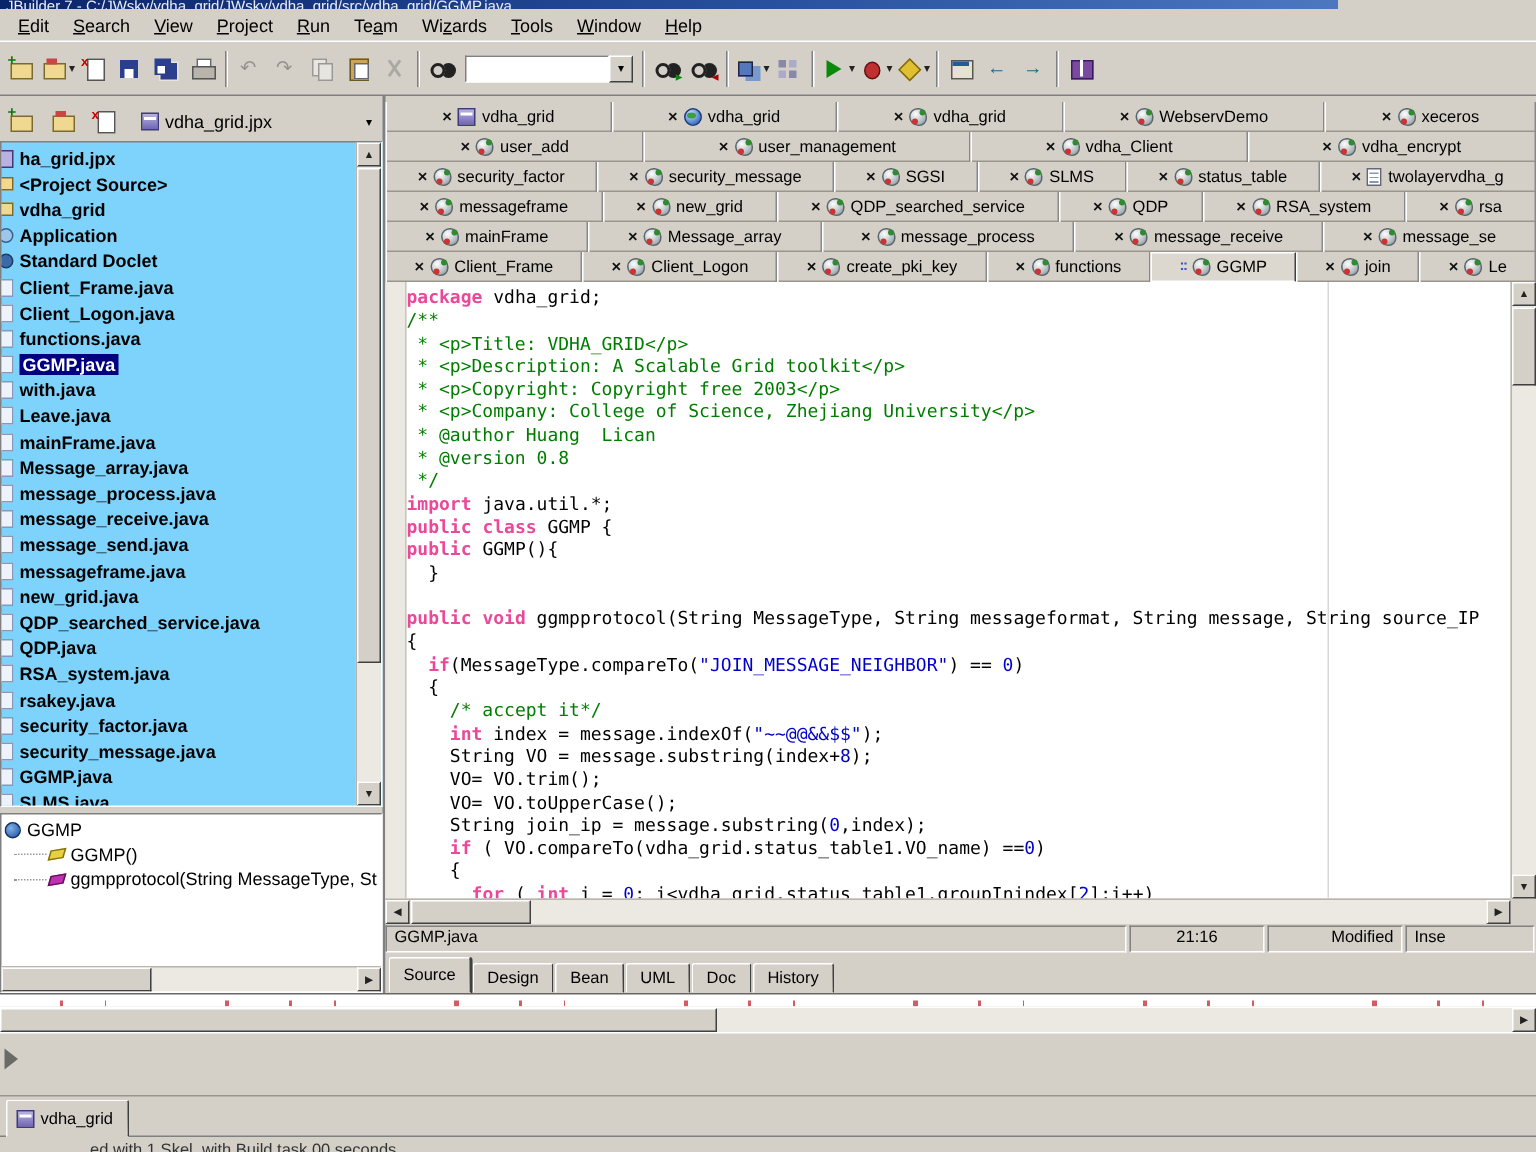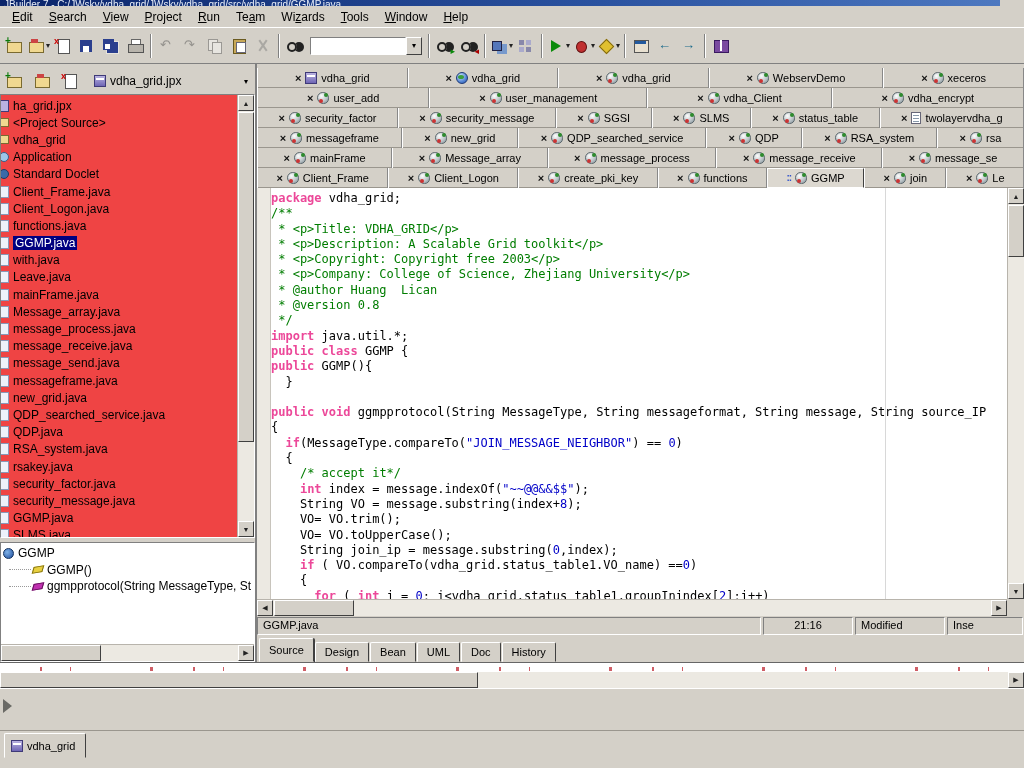--- a/index.html
+++ b/index.html
@@ -1,20 +1,20 @@
 <!DOCTYPE html>
 <html><head>
 <meta charset="utf-8">
 <style>
   * { margin:0; padding:0; box-sizing:border-box; }
   html,body { width:1024px; height:768px; overflow:hidden; }
   body { background:#d4d0c8; font-family:"Liberation Sans", sans-serif; color:#000; position:relative; }
 
   
-  #titlebar { position:absolute; top:0; left:0; width:1000px; height:6px; overflow:hidden;
+  #titlebar { position:absolute; top:0; left:0; width:892px; height:6px; overflow:hidden;
     background:linear-gradient(90deg,#0a246a,#2a52a0 60%,#4d78c0); color:#e8eef8; font-size:10px; }
   #titlebar span { display:block; margin:-1px 0 0 4px; white-space:nowrap; }
 
   #menubar { position:absolute; top:6px; left:0; width:1024px; height:21px; background:#d4d0c8;
     display:flex; align-items:center; padding-left:4px; font-size:12px; }
   .menu-item { padding:2px 8px; white-space:nowrap; }
 
   #toolbar { position:absolute; top:27px; left:0; width:1024px; height:37px; background:#d4d0c8;
     border-top:1px solid #fff; border-bottom:1px solid #808080; display:flex; align-items:center; padding-left:2px; }
   .tbtn { height:24px; min-width:24px; display:flex; align-items:center; justify-content:center; padding:0 1px; }
@@ -68,21 +68,21 @@
 
   
   #main { position:absolute; top:64px; left:0; width:1024px; height:598px; display:flex; }
   #left-pane { width:257px; flex:none; display:flex; flex-direction:column; padding-top:4px; border-right:2px solid #808080; background:#d4d0c8; }
   #right-pane { flex:1; display:flex; flex-direction:column; padding-top:4px; min-width:0; }
 
   
   #proj-toolbar { height:26px; display:flex; align-items:center; gap:4px; padding:0 2px; }
   #proj-selector { display:flex; align-items:center; gap:4px; flex:1; font-size:12px; padding-left:8px; }
   #proj-dd { width:14px; font-size:8px; text-align:center; }
-  #proj-tree { flex:1; background:#ef4444; border:1px solid; border-color:#808080 #fff #fff #808080; position:relative; overflow:hidden; }
+  #proj-tree { flex:1; background:#7dd3fc; border:1px solid; border-color:#808080 #fff #fff #808080; position:relative; overflow:hidden;font-weight:bold; }
   #tree-list { position:absolute; left:0; top:2px; right:17px; list-style:none; }
   #tree-list li { height:17.2px; display:flex; align-items:center; white-space:nowrap; font-size:12px; margin-left:-4px; padding-left:2px; }
   .tr-ic { width:10px; height:12px; flex:none; margin-right:4px; position:relative; }
   .tr-java { background:#eef2fa; border:1px solid #8898b8; }
   .tr-project { background:#b9b2e0; border:1px solid #3f3a78; }
   .tr-folder { background:#f0d890; border:1px solid #7a6a30; height:9px; }
   .tr-app { background:#9ec6e8; border:1px solid #35608a; border-radius:50%; height:10px; }
   .tr-doclet { background:#3a6aa8; border:1px solid #203a60; border-radius:50%; height:10px; }
   .tr-label.selected { background:#000080; color:#fff; padding:0 2px; }
 
@@ -133,22 +133,22 @@
   .tk-c { color:#007d00; }
   .tk-s { color:#0000c8; }
   .tk-n { color:#0000c8; }
   .tk-t { color:#000; }
 
   
   #statusbar { height:20px; flex:none; display:flex; gap:2px; padding:1px 1px 1px 0; background:#d4d0c8; }
   .status-seg { border:1px solid; border-color:#808080 #fff #fff #808080; font-size:11px; padding:1px 5px; white-space:nowrap; overflow:hidden; }
   #seg-file { flex:1; }
   #seg-pos { width:90px; text-align:center; }
-  #seg-mod { width:90px; text-align:left; }
-  #seg-ins { width:76px; }
+  #seg-mod { width:90px; text-align:right; }
+  #seg-ins { width:86px; }
   #viewtabs { height:26px; flex:none; display:flex; align-items:flex-end; padding-left:2px; background:#d4d0c8; }
   .vtab { height:20px; padding:3px 9px 0; font-size:11px; background:#d4d0c8; border:1px solid; border-color:#fff #404040 #d4d0c8 #fff;
     border-top-left-radius:2px; border-top-right-radius:2px; margin-right:1px; white-space:nowrap; }
   .vtab.active { height:24px; padding-top:5px; border-color:#fff #404040 #d4d0c8 #fff; box-shadow:1px 0 0 #404040;margin-top:44px; }
 
   
   #bottom { position:absolute; top:662px; left:0; width:1024px; height:106px; background:#d4d0c8; }
   #red-strip { height:9px; background:#fff; border-top:1px solid #666; overflow:hidden; }
   #red-strip .frag { height:8px; margin-top:4px;
     background:repeating-linear-gradient(90deg, transparent 0 40px, rgba(190,40,50,.75) 40px 42px, transparent 42px 70px, rgba(190,40,50,.75) 70px 71px, transparent 71px 150px, rgba(190,40,50,.75) 150px 153px); }
@@ -651,13 +651,16 @@
   </div>
   <div id="msg-pane">
     <span id="msg-expander"></span>
   </div>
   <div id="bottom-tabstrip">
     <span id="bottom-tab">
       <span class="ti ti-project"></span>
       <span>vdha_grid</span>
     </span>
   </div>
+  <div id="bottom-status">
+    <span>ed with 1 Skel, with Build task 00 seconds</span>
+  </div>
 </div>
 
 </body></html>

